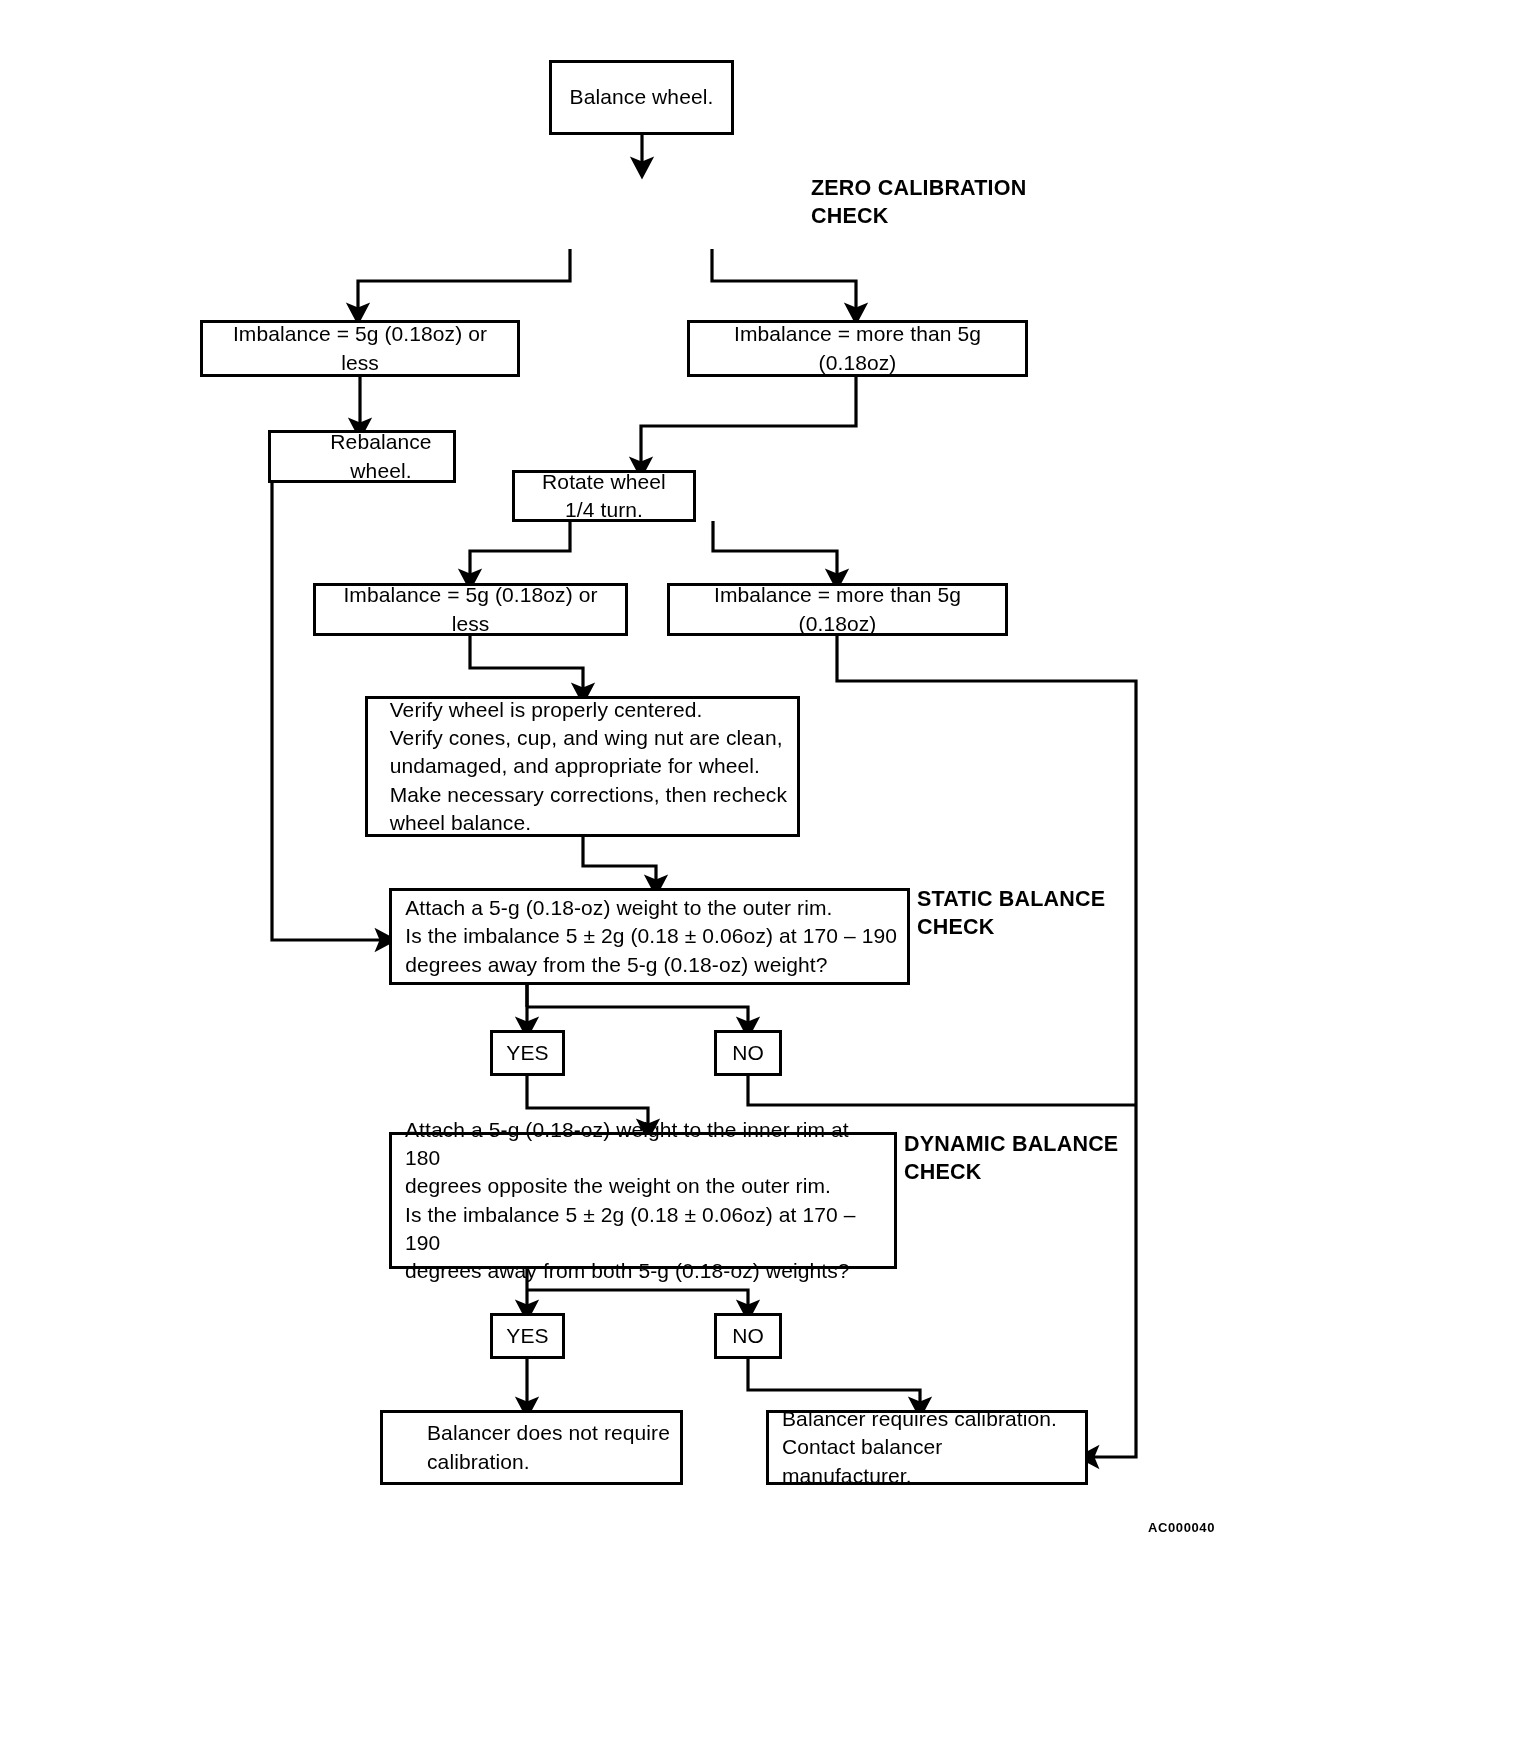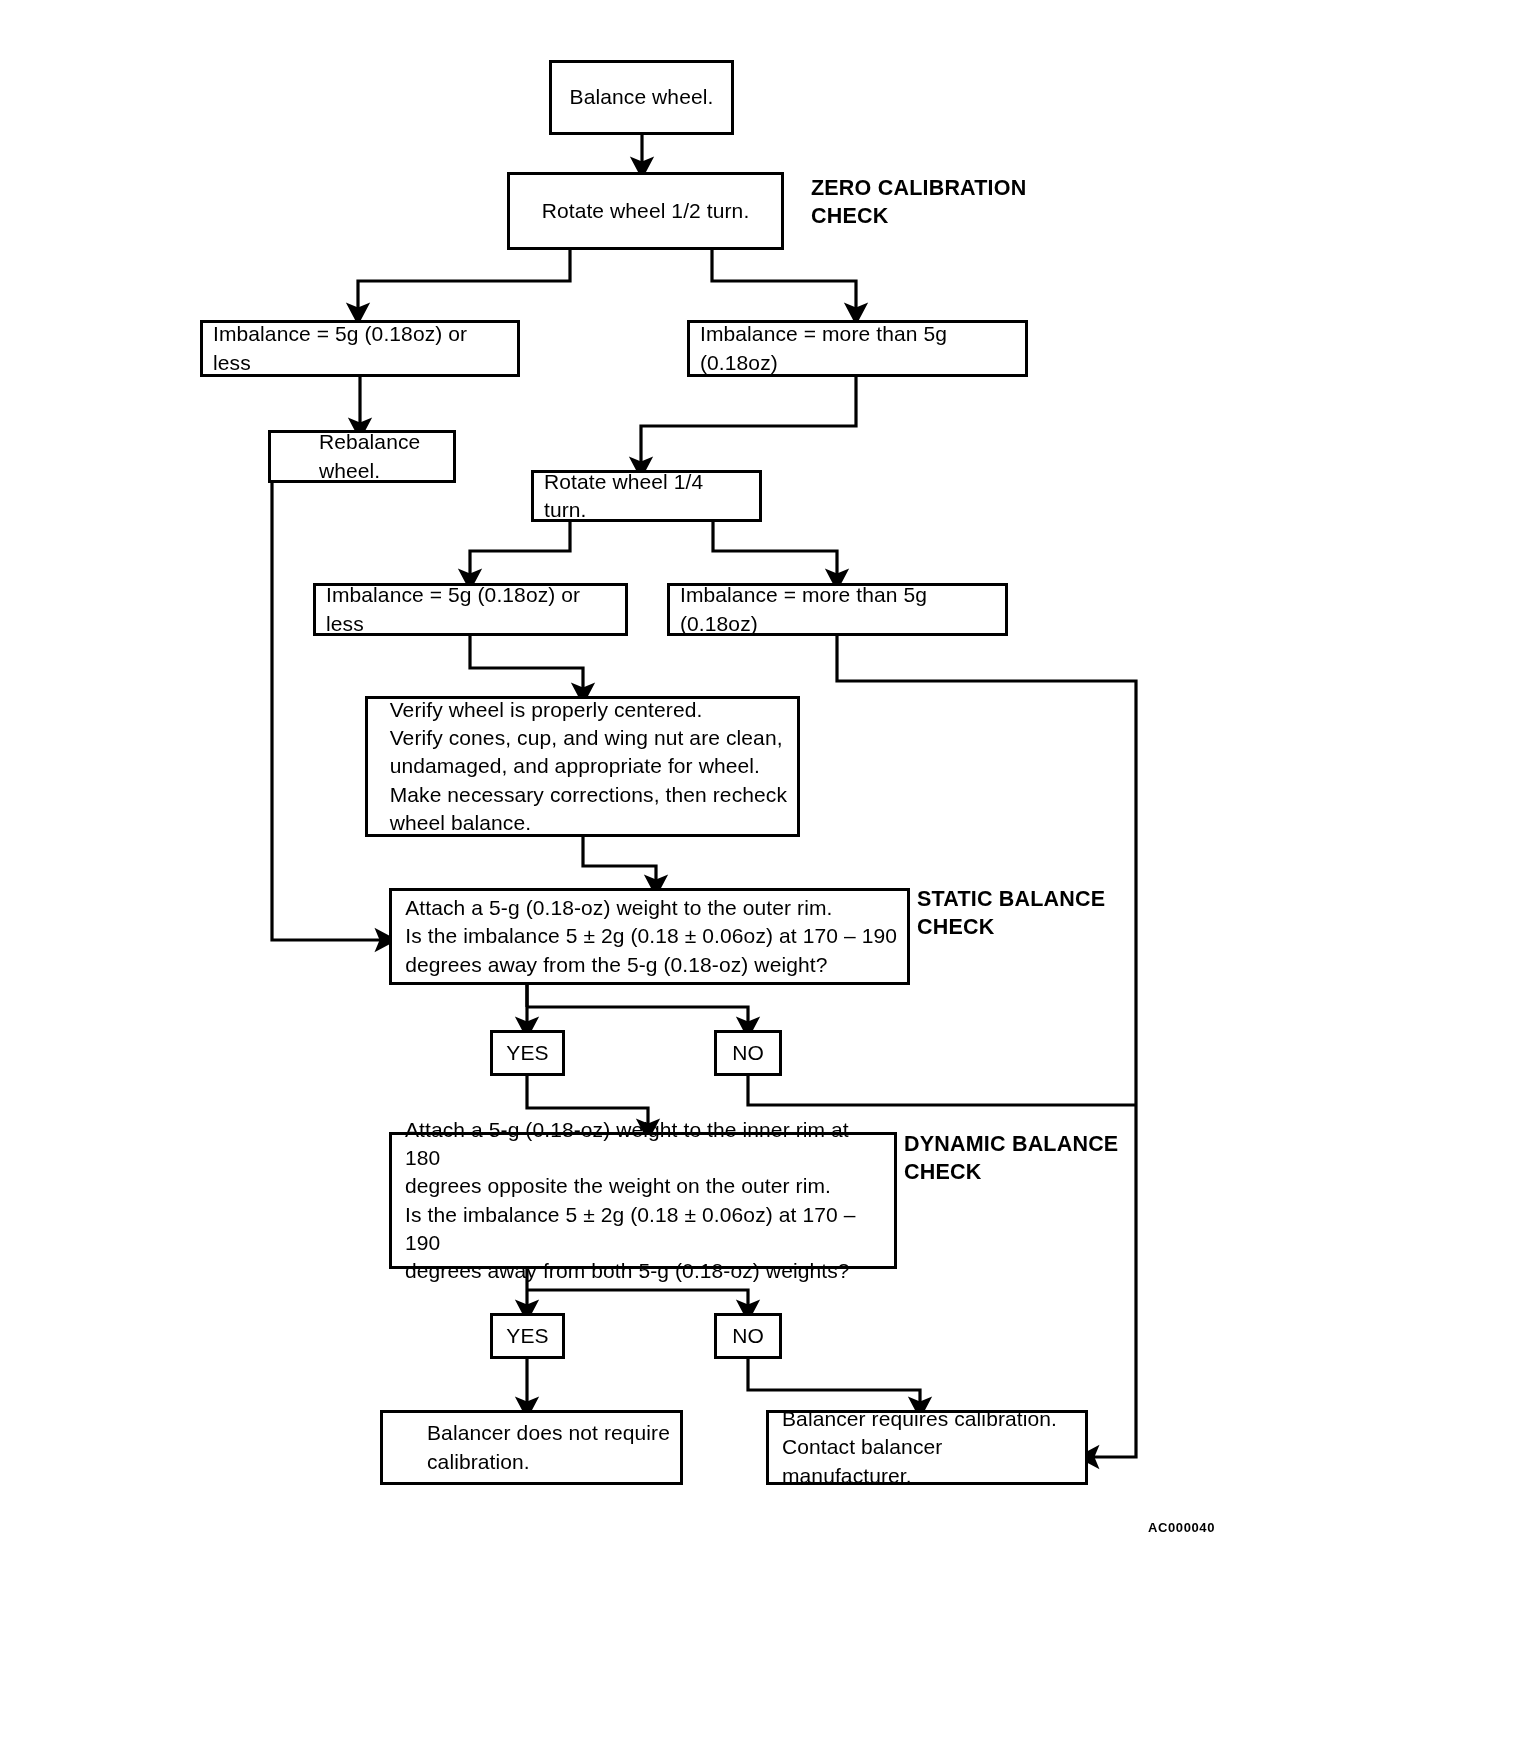--- a/index.html
+++ b/index.html
@@ -32,20 +32,21 @@
     align-items: center;
     color: #000000;
     font-size: 21px;
     line-height: 1.34;
     letter-spacing: 0.1px;
     white-space: pre-line;
     padding: 4px 10px;
   }
   .node.center {
     justify-content: center;
+    text-align: center;
   }
   .node.left {
     justify-content: flex-end;
     text-align: left;
   }
   .node.multiline {
     align-items: center;
   }
   .sectionlabel {
     position: absolute;
@@ -112,40 +113,37 @@
 
       <path d="M748,1358 L748,1390 L920,1390 L920,1408" marker-end="url(#arrow)"></path>
 
     </g>
   </svg>
 
   <div class="node center" style="left:549px; top:60px; width:185px; height:75px;">
     <span>Balance wheel.</span>
   </div>
 
-  <div class="node center" style="left:507px; top:172px; width:277px; height:78px;">
-    <span>Rotate wheel 1/2 turn.</span>
-  </div>
 
   <div class="sectionlabel" style="left:783px; top:174px;margin-left:28px;">ZERO CALIBRATION
 CHECK</div>
 
   <div class="node center" style="left:200px; top:320px; width:320px; height:57px;">
     <span>Imbalance = 5g (0.18oz) or less</span>
   </div>
 
   <div class="node center" style="left:687px; top:320px; width:341px; height:57px;">
     <span>Imbalance = more than 5g (0.18oz)</span>
   </div>
 
   <div class="node center" style="left:268px; top:430px; width:188px; height:53px;padding-left:48px;">
     <span>Rebalance wheel.</span>
   </div>
 
-  <div class="node center" style="left:531px; top:470px; width:231px; height:52px;">
+  <div class="node center" style="left:512px; top:470px; width:184px; height:52px;">
     <span>Rotate wheel 1/4 turn.</span>
   </div>
 
   <div class="node center" style="left:313px; top:583px; width:315px; height:53px;">
     <span>Imbalance = 5g (0.18oz) or less</span>
   </div>
 
   <div class="node center" style="left:667px; top:583px; width:341px; height:53px;">
     <span>Imbalance = more than 5g (0.18oz)</span>
   </div>

